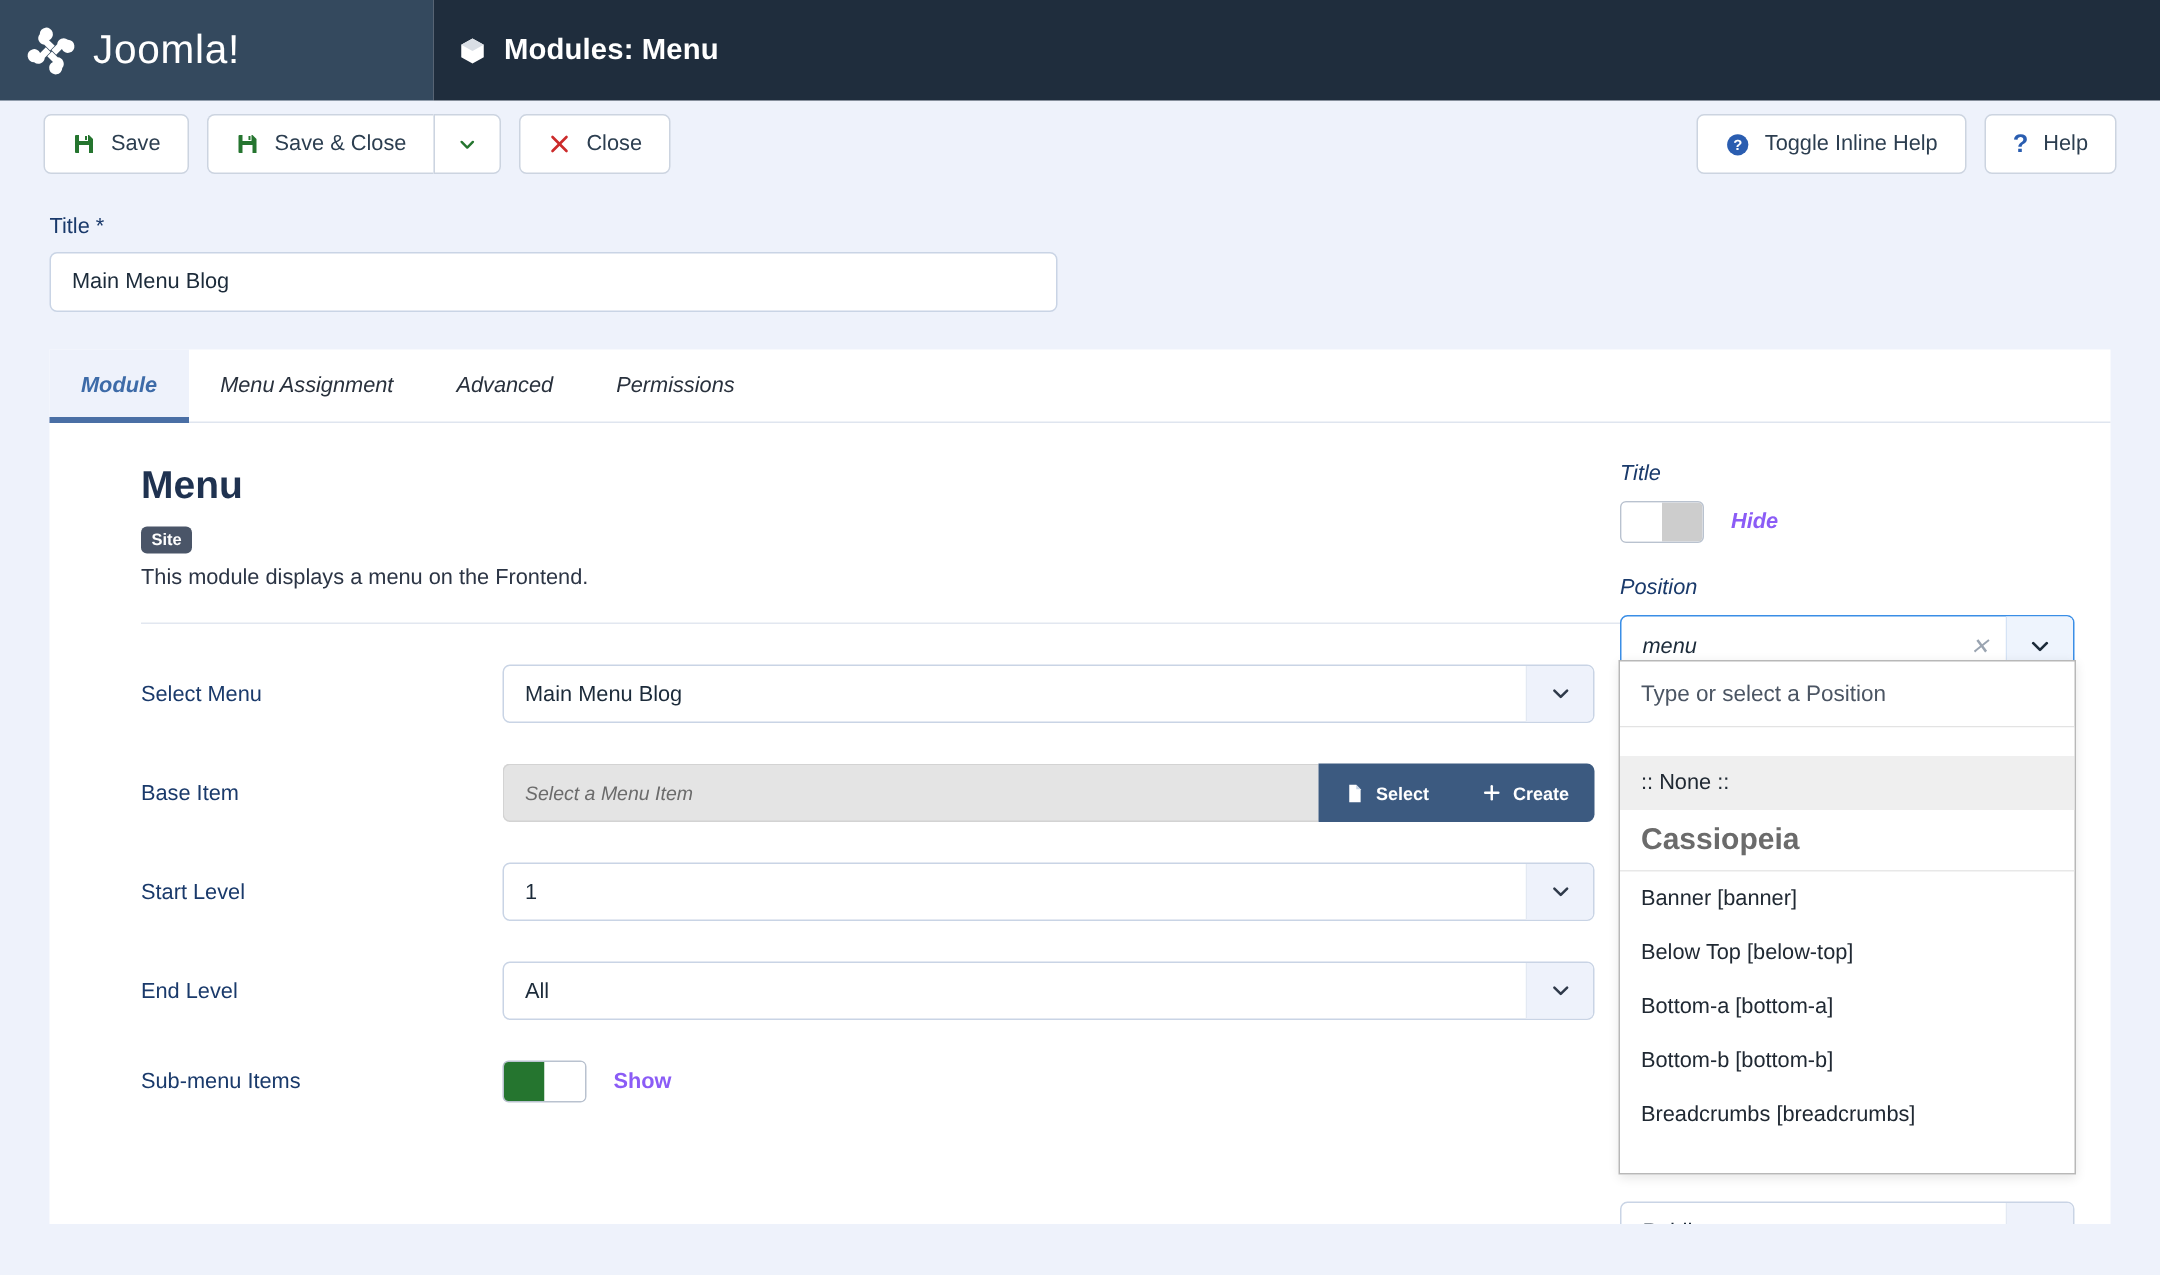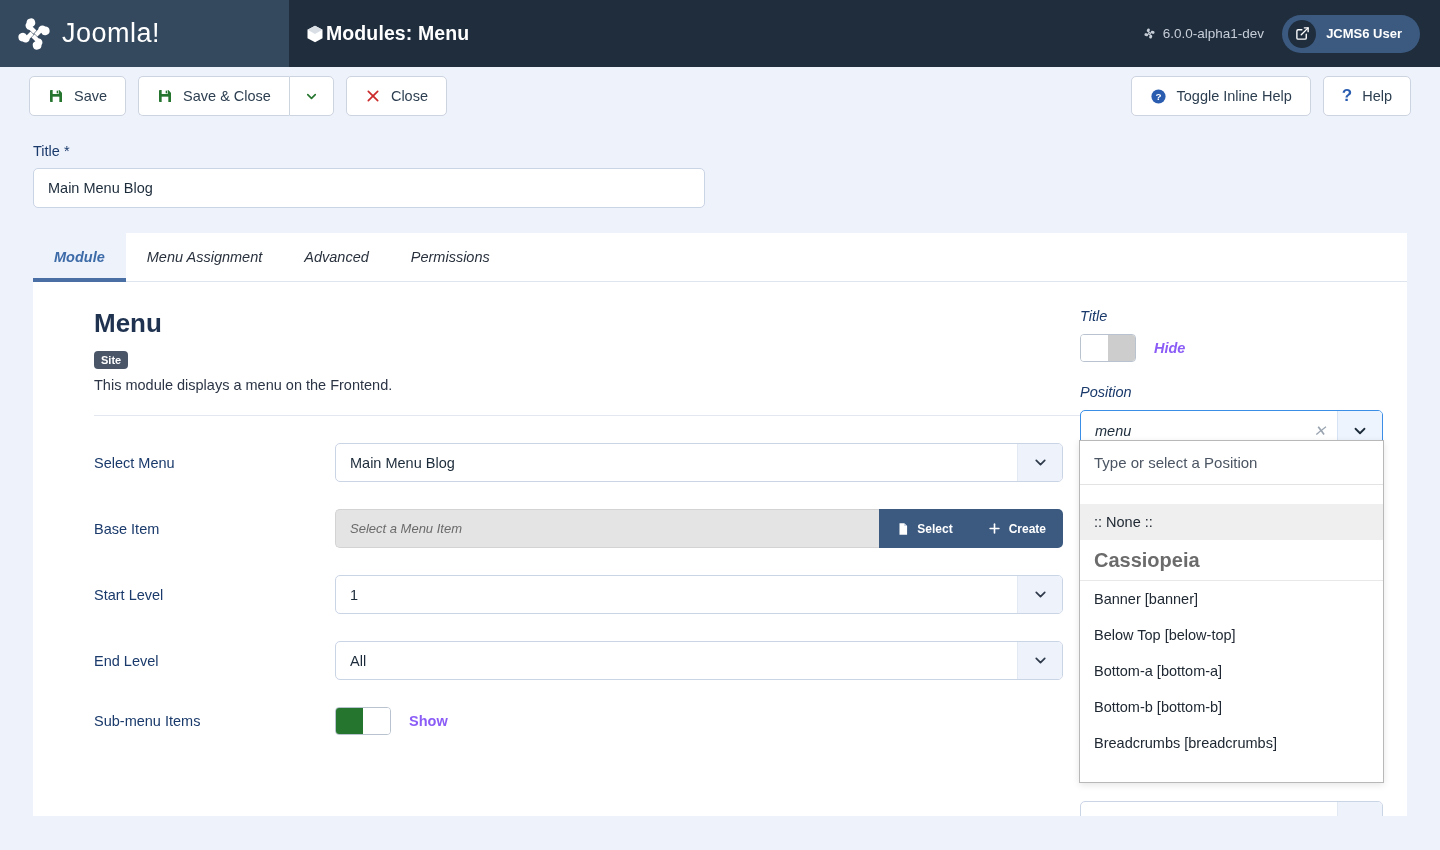--- a/index.html
+++ b/index.html
@@ -16,21 +16,21 @@
     width: 289px; background: #34495e; display: flex;
     align-items: center; padding-left: 14px;
   }
   .joomla-logo { display: flex; align-items: center; gap: 8px; }
   .joomla-logo svg { display: block; }
   .header-main {
     flex: 1; background: #1f2d3d; display: flex;
     align-items: center; justify-content: space-between;
     padding: 0 20px 0 16px;
   }
-  .page-heading { display: flex; align-items: center; gap: 1px; color: #fff; }
+  .page-heading { display: flex; align-items: center; gap: 11px; color: #fff; }
   .page-heading .ttl { font-size: 19.5px; font-weight: bold; letter-spacing: .1px; }
   .header-right { display: flex; align-items: center; gap: 18px; }
   .version-badge {
     color: #c7ced8; font-size: 13.5px; display: flex;
     align-items: center; gap: 7px;
   }
   .user-pill {
     display: flex; align-items: center; gap: 10px;
     background: #3c5a80; border-radius: 22px;
     padding: 5px 18px 5px 6px; color: #fff;
@@ -228,43 +228,20 @@
       <span style="color:#fff;font-size:27px;letter-spacing:.5px;">Joomla!</span>
     </div>
   </div>
   <div class="header-main">
     <div class="page-heading">
       <svg width="20" height="20" viewBox="0 0 24 24">
         <path d="M12 2 21 7v10l-9 5-9-5V7z" fill="#ffffff"></path>
         <path d="M12 2 21 7l-9 5L3 7z" fill="#d9dee5"></path>
       </svg>
       <span class="ttl">Modules: Menu</span>
-    </div>
-    <div class="header-right">
-      <div class="version-badge">
-        <svg width="13" height="13" viewBox="0 0 64 64">
-          <g fill="#c7ced8">
-            <path d="M20 14a7 7 0 1 1 9.9 6.4l6.1 6.1-5 5-6.1-6.1A7 7 0 0 1 20 14z"></path>
-            <path d="M50 20a7 7 0 1 1-6.4 9.9l-6.1 6.1-5-5 6.1-6.1A7 7 0 0 1 50 20z"></path>
-            <path d="M44 50a7 7 0 1 1-9.9-6.4l-6.1-6.1 5-5 6.1 6.1A7 7 0 0 1 44 50z"></path>
-            <path d="M14 44a7 7 0 1 1 6.4-9.9l6.1-6.1 5 5-6.1 6.1A7 7 0 0 1 14 44z"></path>
-          </g>
-        </svg>
-        <span>6.0.0-alpha1-dev</span>
-      </div>
-      <div class="user-pill">
-        <span class="circ">
-          <svg width="15" height="15" viewBox="0 0 24 24" fill="none" stroke="#ffffff" stroke-width="2.2" stroke-linecap="round" stroke-linejoin="round">
-            <path d="M18 13v6a2 2 0 0 1-2 2H5a2 2 0 0 1-2-2V8a2 2 0 0 1 2-2h6"></path>
-            <polyline points="15 3 21 3 21 9"></polyline>
-              <line x1="10" y1="14" x2="21" y2="3"></line>
-          </svg>
-        </span>
-        <span class="uname">JCMS6 User</span>
-      </div>
     </div>
   </div>
 </div>
 
 <div class="toolbar">
   <div class="tb-group">
     <div class="btn">
       <svg width="16" height="16" viewBox="0 0 24 24" fill="#25752f">
         <path d="M4 3h13l4 4v14a0 0 0 0 1 0 0H4a1 1 0 0 1-1-1V4a1 1 0 0 1 1-1z"></path>
         <rect x="7" y="3" width="9" height="6" fill="#fff"></rect>

